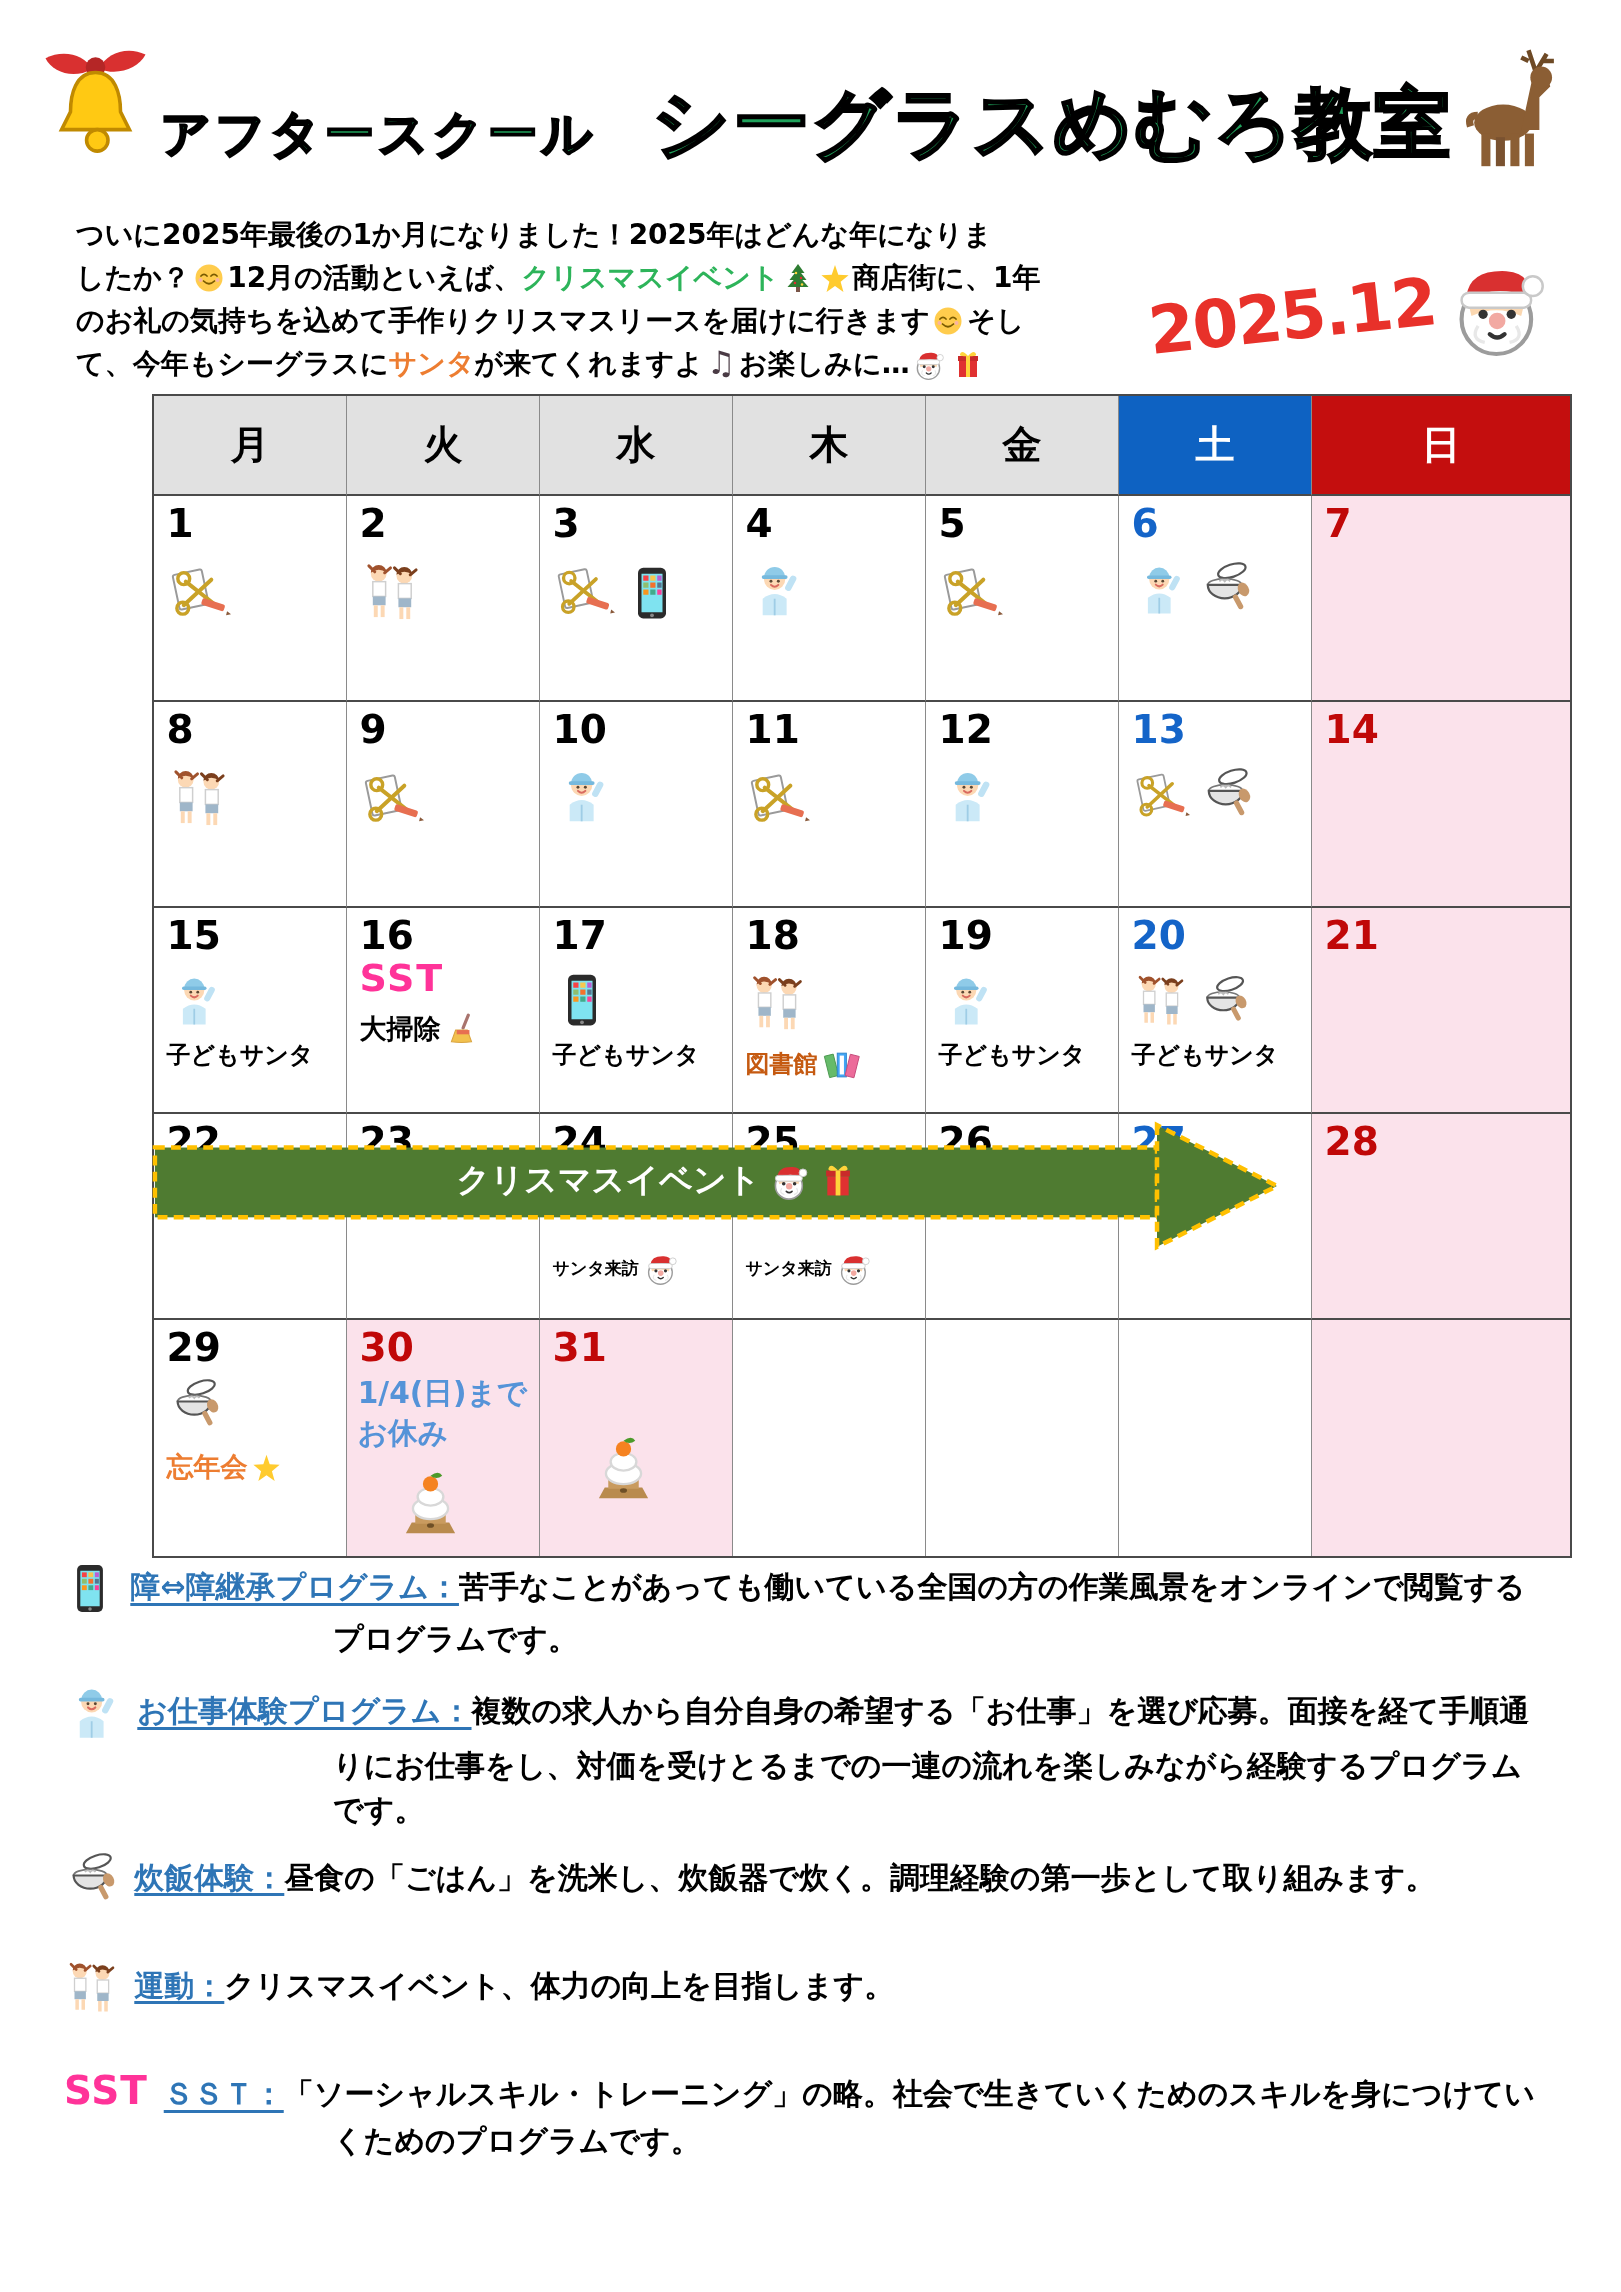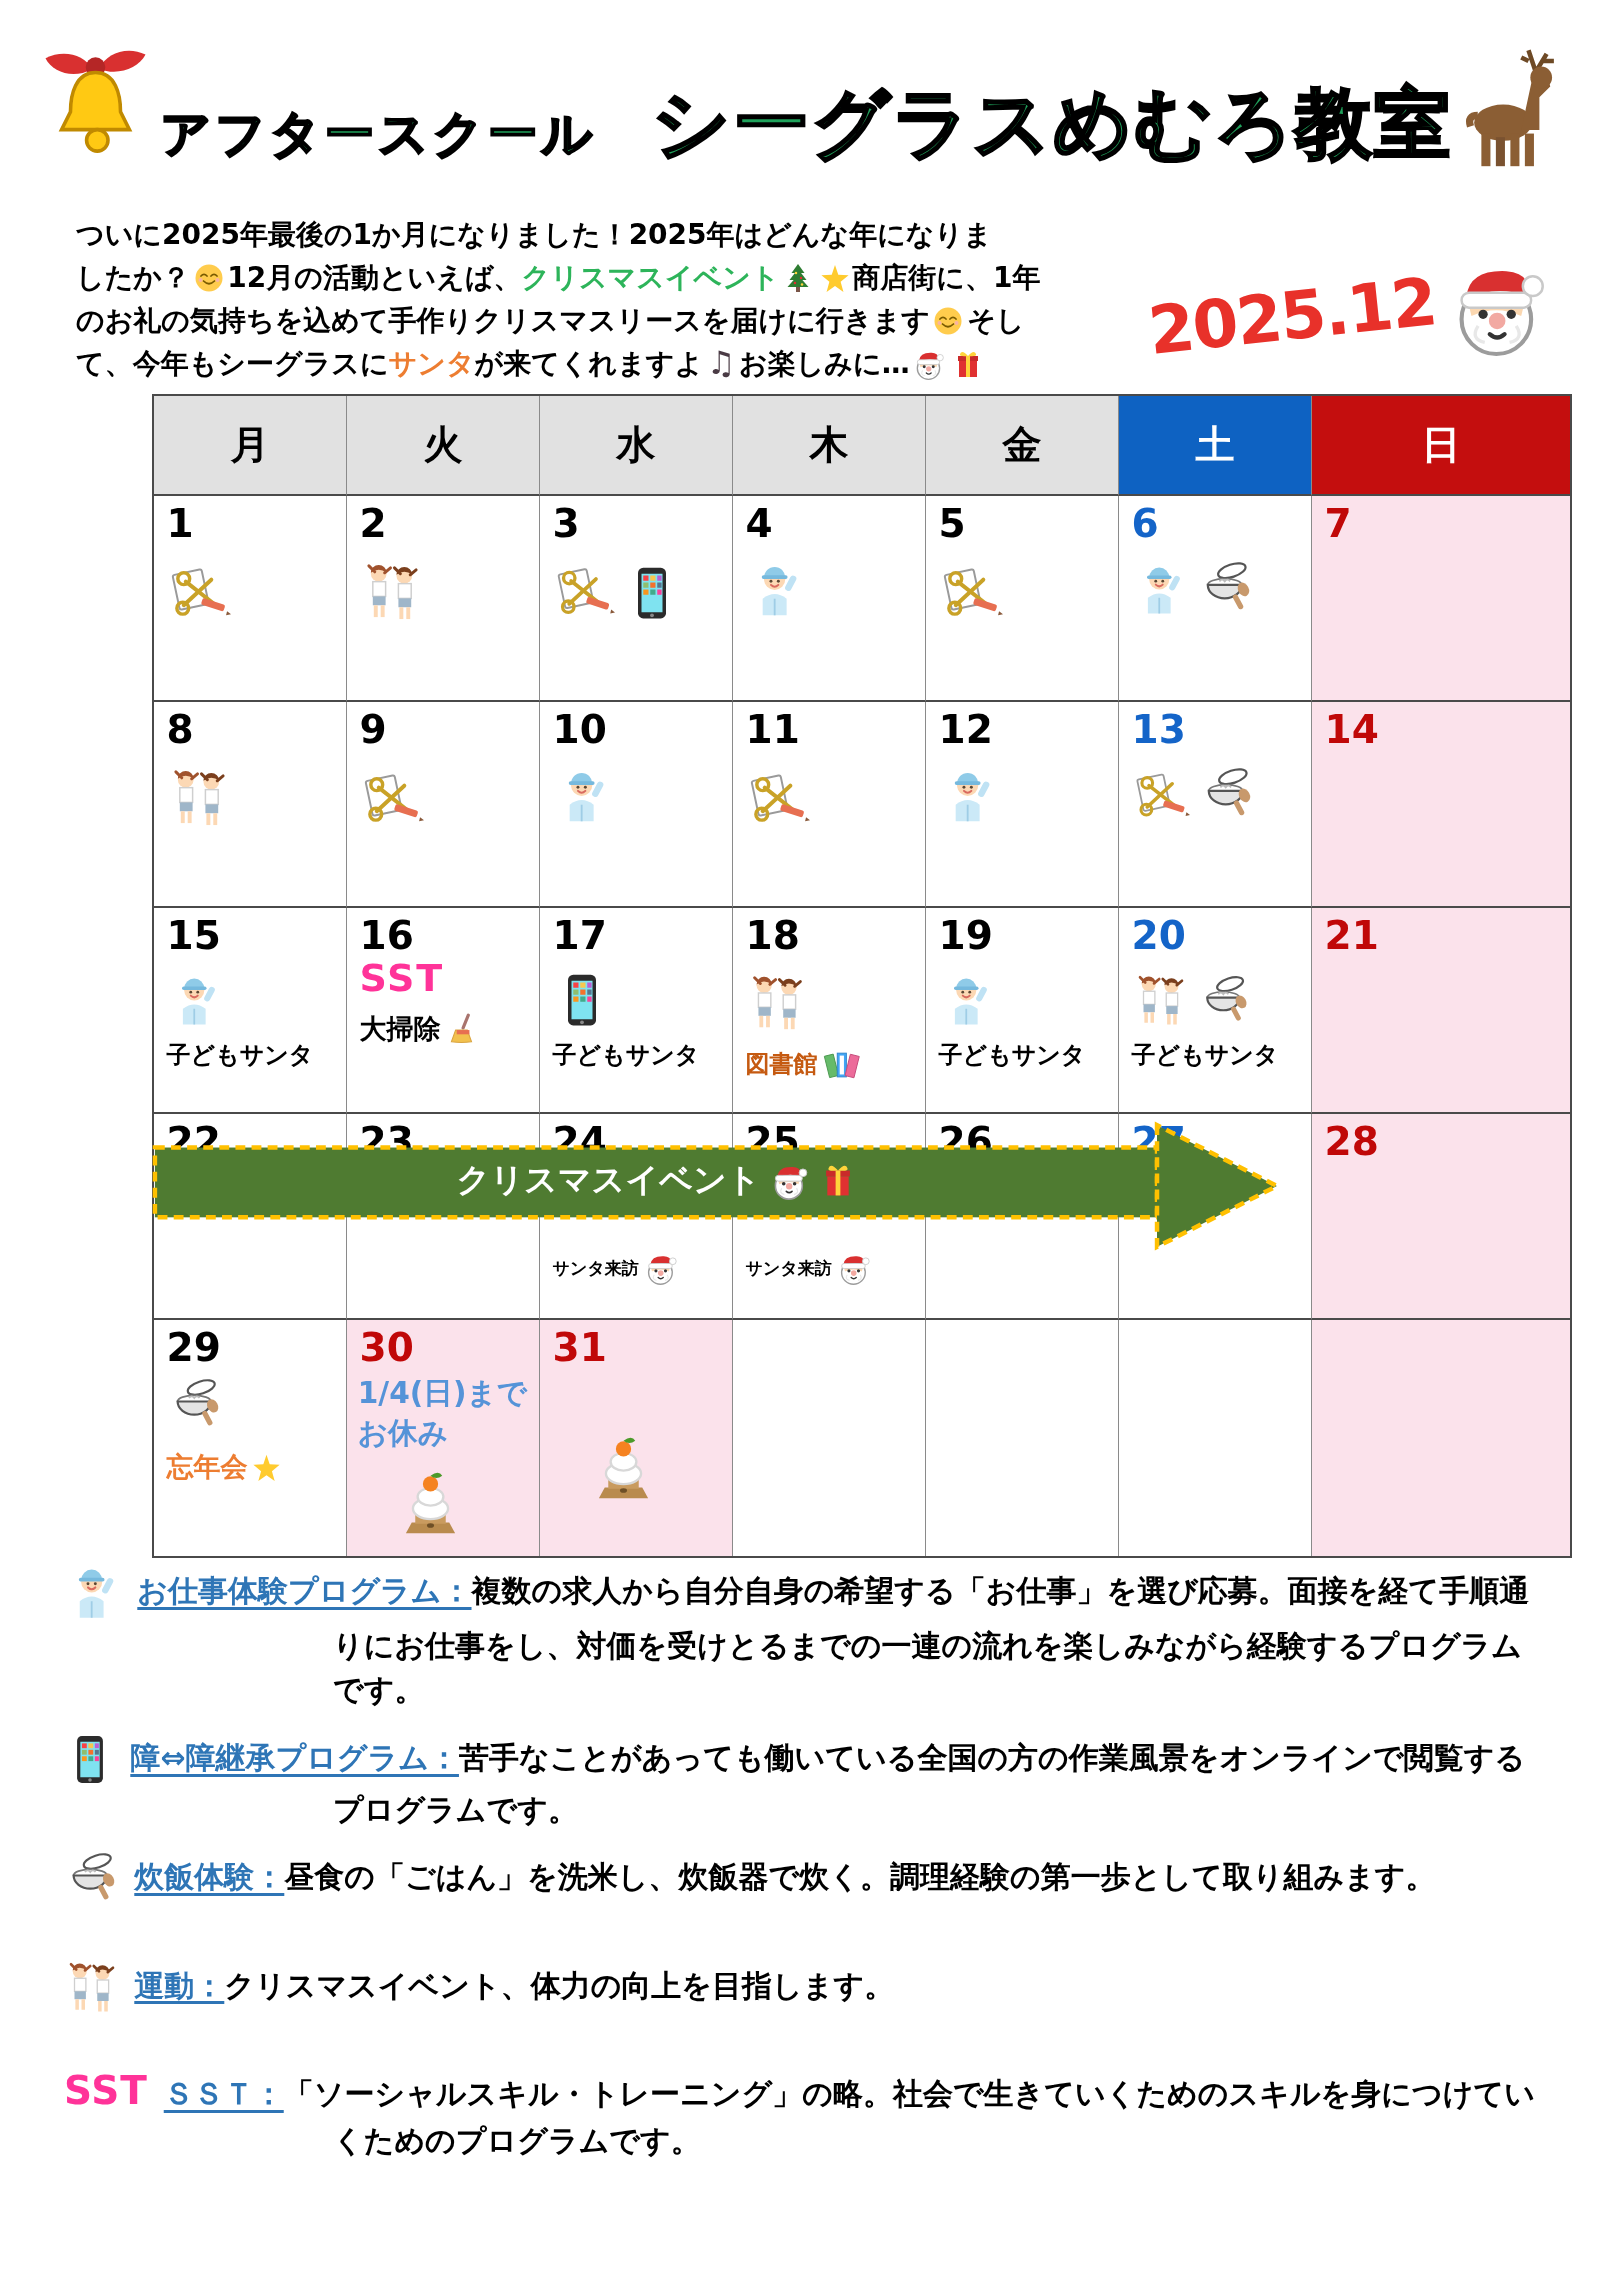--- a/index.html
+++ b/index.html
@@ -76,21 +76,21 @@
     display:flex;align-items:center;justify-content:center;gap:9px;
     color:#fff;font-size:33px;
   }
 
   
   .legend{position:absolute;left:64px;top:1560px;width:1487px;}
   .leg{font-size:30px;line-height:1.45;margin:0 0 19.7px 0;padding-left:269px;text-indent:-269px;}
   .leg .licon{margin-right:14.3px;text-indent:0;}
   .leg .ltit{color:#2E75B6;text-decoration:underline;text-decoration-thickness:2.7px;text-underline-offset:6.3px;}
   .leg .ldesc{color:#000;}
-  .leg.gap-lg{margin-bottom:52px;font-family:Liberation Mono, monospace;}
+  .leg.gap-lg{margin-bottom:52px;}
   .leg.gap-xl{margin-bottom:48px;}
   .sstbadge{color:#FF3399;font-size:39px;letter-spacing:0.9px;margin-right:16px;display:inline-block;text-indent:0;}
 </style>
 </head>
 <body>
 
 <svg width="0" height="0" style="position:absolute" aria-hidden="true">
 <defs>
   <symbol id="sy-bell" viewBox="0 0 64 70">
     <path d="M30 12 C20 18 8 14 4 6 C14 1 26 4 30 12Z" fill="#D93030"></path>
@@ -564,28 +564,28 @@
         <use href="#sy-santa"></use>
       </svg>
     <svg class="ic" width="38" height="38" viewBox="0 0 42 42">
         <use href="#sy-gift"></use>
       </svg>
   </div>
 </div>
 
 <div class="legend">
   <p class="leg">
+    <svg class="ic licon" width="52" height="57" viewBox="0 0 58 64">
+        <use href="#sy-tablet"></use>
+      </svg><span class="ltit">障⇔障継承プログラム：</span><span class="ldesc">苦手なことがあっても働いている全国の方の作業風景をオンラインで閲覧するプログラムです。</span>
+  </p>
+  <p class="leg">
     <svg class="ic licon" width="59" height="64" viewBox="0 0 66 72">
         <use href="#sy-worker"></use>
       </svg><span class="ltit">お仕事体験プログラム：</span><span class="ldesc">複数の求人から自分自身の希望する「お仕事」を選び応募。面接を経て手順通りにお仕事をし、対価を受けとるまでの一連の流れを楽しみながら経験するプログラムです。</span>
-  </p>
-  <p class="leg">
-    <svg class="ic licon" width="52" height="57" viewBox="0 0 58 64">
-        <use href="#sy-tablet"></use>
-      </svg><span class="ltit">障⇔障継承プログラム：</span><span class="ldesc">苦手なことがあっても働いている全国の方の作業風景をオンラインで閲覧するプログラムです。</span>
   </p>
   <p class="leg gap-lg">
     <svg class="ic licon" width="56" height="56" viewBox="0 0 62 62">
         <use href="#sy-pot"></use>
       </svg><span class="ltit">炊飯体験：</span><span class="ldesc">昼食の「ごはん」を洗米し、炊飯器で炊く。調理経験の第一歩として取り組みます。</span>
   </p>
   <p class="leg gap-xl">
     <svg class="ic licon" width="56" height="56" viewBox="0 0 62 62">
         <use href="#sy-kids"></use>
       </svg><span class="ltit">運動：</span><span class="ldesc">クリスマスイベント、体力の向上を目指します。</span>

